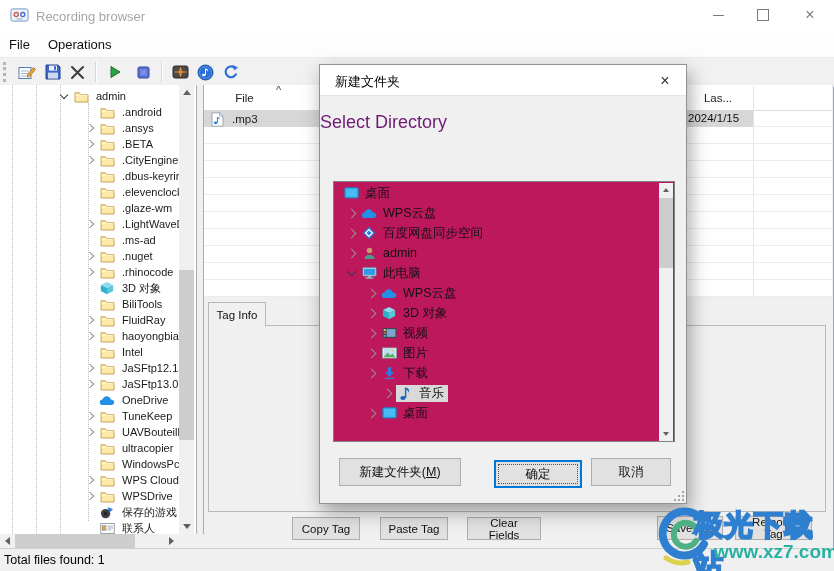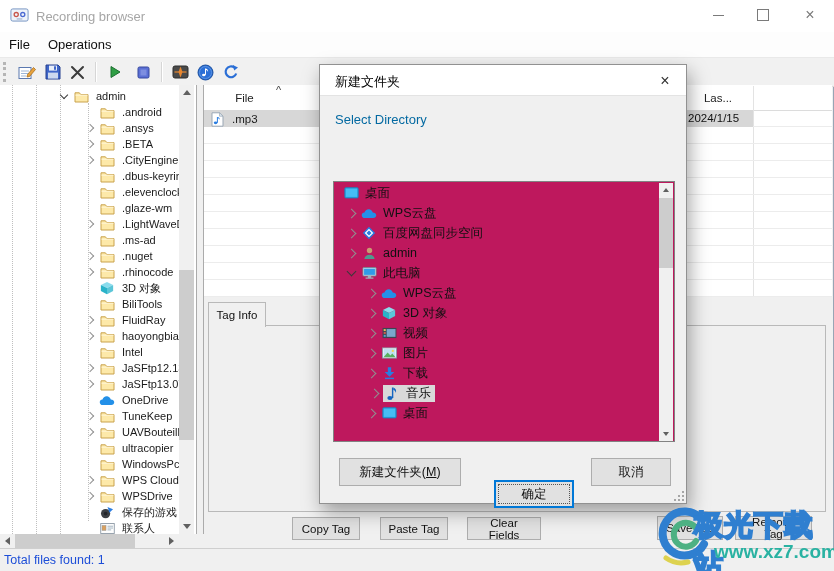--- a/index.html
+++ b/index.html
@@ -47,28 +47,28 @@
   
   .tab{left:208px;top:302px;width:56px;height:24px;background:#f0f0f0;border:1px solid #b9b9b9;border-bottom:none;z-index:3;
        display:flex;align-items:center;justify-content:center;font-size:11.5px;color:#111;}
   .tag-panel{left:208px;top:325px;width:618px;height:187px;background:#f0f0f0;border:1px solid #b9b9b9;box-sizing:border-box;z-index:2;}
   .fld-label{position:absolute;font-size:11.5px;color:#111;}
   .fld-input{position:absolute;height:20px;background:#fff;border:1px solid #828282;box-sizing:border-box;font-size:12px;padding:0 3px;
              font-family:"Liberation Sans","DejaVu Sans",sans-serif;color:#111;}
   .btn{position:absolute;background:#e1e1e1;border:1px solid #adadad;font-size:11.5px;color:#111;
        font-family:"Liberation Sans","DejaVu Sans",sans-serif;display:flex;align-items:center;justify-content:center;box-sizing:border-box;}
   
-  .statusbar{left:0;top:548px;width:834px;height:23px;background:#f0f0f0;border-top:1px solid #cfcfcf;display:flex;align-items:center;font-size:12.5px;color:#1d4ed8;padding-left:4px;box-sizing:border-box;}
+  .statusbar{left:0;top:548px;width:834px;height:23px;background:#f0f0f0;border-top:1px solid #cfcfcf;display:flex;align-items:center;font-size:12.5px;color:#000000;padding-left:4px;box-sizing:border-box;}
   
   .dialog{left:319px;top:64px;width:368px;height:440px;background:#f0f0f0;border:1px solid #919191;box-sizing:border-box;
           box-shadow:3px 8px 18px rgba(0,0,0,.35);z-index:50;}
   .dlg-titlebar{position:absolute;left:0;top:0;width:100%;height:31px;background:#fff;border-bottom:1px solid #e3e3e3;box-sizing:border-box;}
   .dlg-title{position:absolute;left:15px;top:8px;font-size:13px;color:#000;}
   .dlg-close{position:absolute;right:10px;top:5px;font-size:16px;color:#333;width:22px;height:22px;display:flex;align-items:center;justify-content:center;}
-  .dlg-sub{position:absolute;left:15px;top:47px;font-size:13px;color:#0369a1;}
+  .dlg-sub{position:absolute;left:0;top:47px;font-size:18px;color:#701a75;}
   .dlg-tree{position:absolute;left:13px;top:116px;width:342px;height:261px;background:#be185d;border:1px solid #828282;box-sizing:border-box;overflow:hidden;}
   .ditem{display:flex;align-items:center;height:20px;font-size:12.5px;color:#111;white-space:nowrap;}
   .ditem .chevbox{width:17px;}
   .ditem .chev{width:6px;height:6px;}
   .dwrap{display:flex;align-items:center;padding:0 4px 0 0;}
   .dwrap .ticon{width:18px;margin-right:5px;}
   .dwrap.sel{background:#d9d9d9;}
   .dlg-vsb{position:absolute;right:1px;top:1px;width:14px;height:258px;background:#f0f0f0;}
   .dlg-btn{height:28px;background:#e1e1e1;border:1px solid #adadad;font-size:12.5px;}
   .btn-ok{border:2px solid #0078d7;}
@@ -711,21 +711,21 @@
             <span class="dwrap">
               <span class="ticon">
                 <svg width="13" height="14" viewBox="0 0 14 14">
                   <path d="M5.2 .8 h3.6 v5 h3.4 L7 11 L1.8 5.8 h3.4 Z" fill="#2a7de1"></path>
                   <rect x="2.2" y="12" width="9.6" height="1.6" fill="#2a7de1"></rect>
                 </svg>
               </span>
               <span>下载</span>
             </span>
           </div>
-          <div class="ditem" style="padding-left: 32px;">
+          <div class="ditem" style="padding-left: 45px;">
             <span class="chevbox">
               <span class="chev"></span>
             </span>
             <span class="dwrap sel">
               <span class="ticon">
                 <svg width="12" height="15" viewBox="0 0 12 16">
                   <ellipse cx="3.8" cy="12.8" rx="2.8" ry="2.2" fill="#1565c0"></ellipse>
                   <rect x="5.9" y="1.6" width="1.5" height="11.2" fill="#1565c0"></rect>
                   <path d="M7.4 1.6 C10.4 2.8 10.9 5.2 10 7.4 C9.8 5.5 8.8 4.5 7.4 4.2 Z" fill="#1565c0"></path>
                 </svg>
@@ -756,21 +756,21 @@
         <div class="abs sbbtn" style="left:0;top:244px;width:14px;height:14px;">
             <span class="arr down" style="border-width:3.5px;border-top-width:4.5px;"></span>
           </div>
       </div>
     </div>
     <button class="btn dlg-btn" style="left:19px;top:393px;width:122px;">
       <span>新建文件夹(</span>
         <span style="text-decoration:underline;">M</span>
         <span>)</span>
     </button>
-    <button class="btn dlg-btn btn-ok" style="left:174px;top:415px;width:80px;">确定</button>
+    <button class="btn dlg-btn btn-ok" style="left:174px;top:395px;width:88px;">确定</button>
     <button class="btn dlg-btn" style="left:271px;top:393px;width:80px;">取消</button>
     <div class="grip">
       <i style="right:0;bottom:0;"></i>
         <i style="right:4px;bottom:0;"></i>
         <i style="right:8px;bottom:0;"></i>
       <i style="right:0;bottom:4px;"></i>
         <i style="right:4px;bottom:4px;"></i>
         <i style="right:0;bottom:8px;"></i>
     </div>
   </div>

